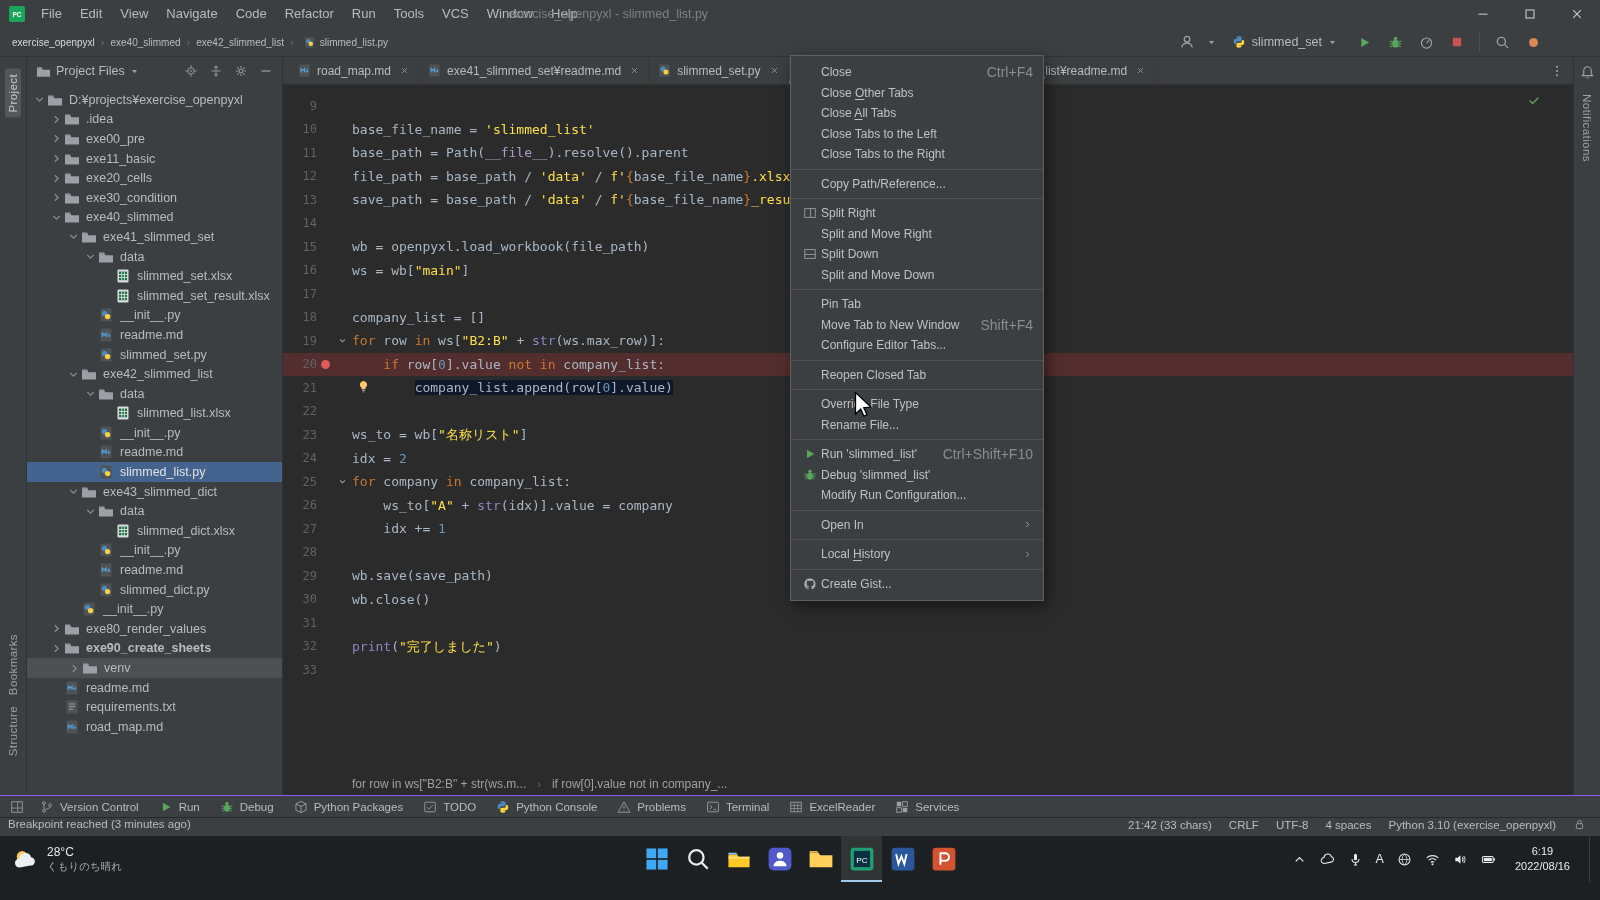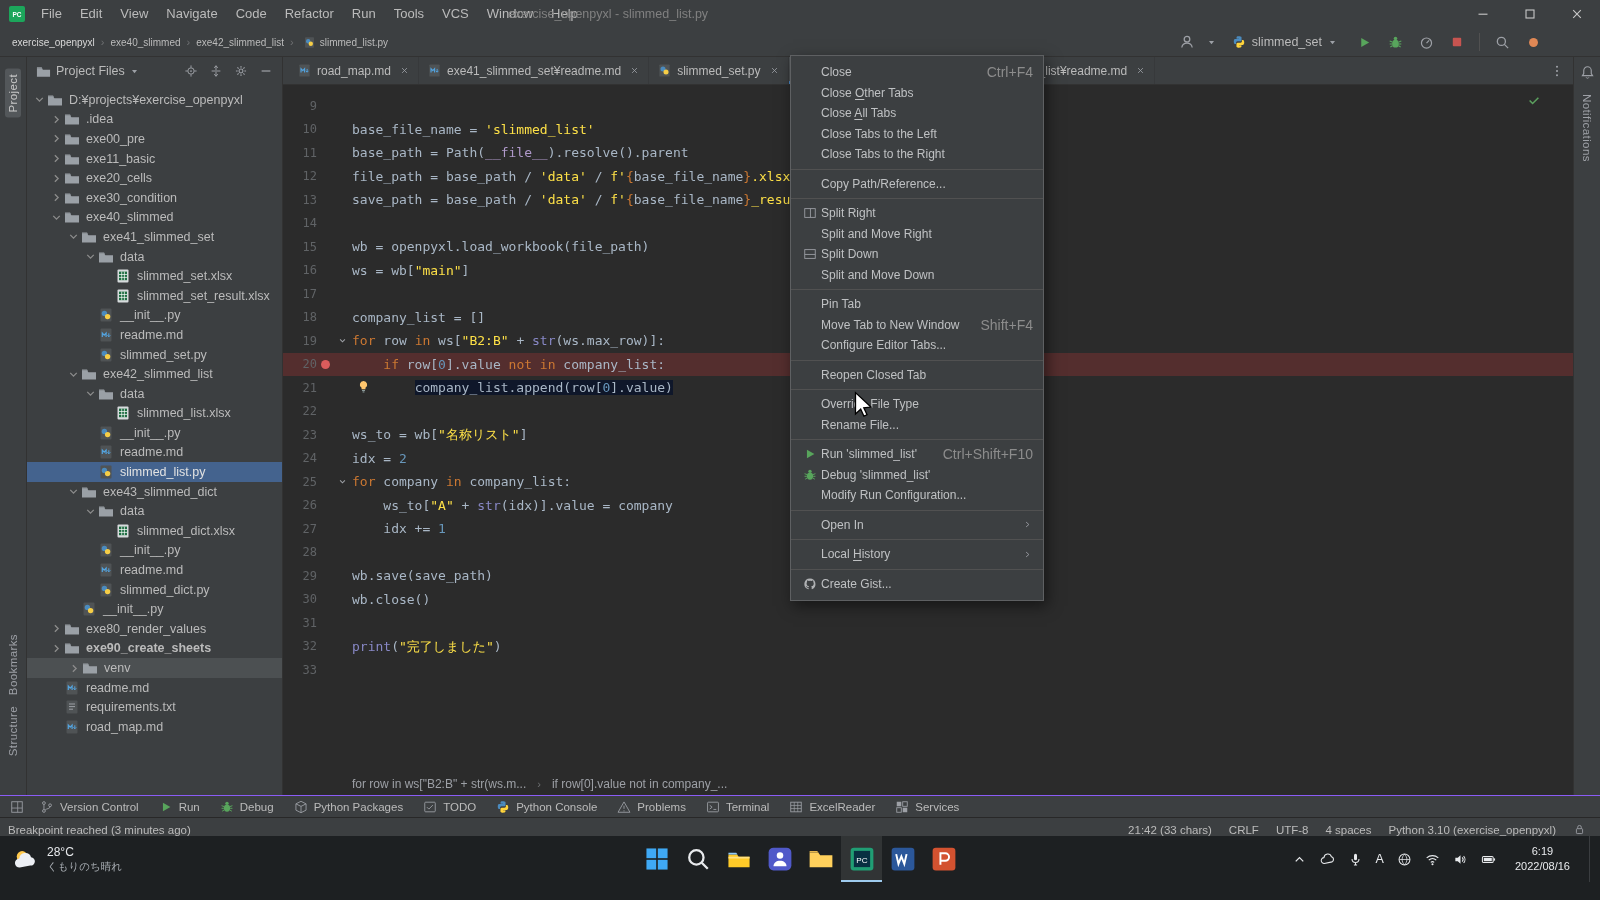--- a/index.html
+++ b/index.html
@@ -54,21 +54,21 @@
 .gmark{width:17px;flex:none;display:flex;justify-content:center}
 .gfold{width:16px;flex:none;display:flex;justify-content:center}
 .gcode{position:relative;white-space:pre;font-family:"DejaVu Sans Mono","Liberation Mono",monospace;font-size:13px;padding-left:2px;flex:1;line-height:23.5px}
 .bulb{position:absolute;left:6px;top:3px}
 .c-d{color:#A9B7C6}.c-k{color:#CC7832}.c-s{color:#fde047}.c-n{color:#6897BB}.c-b{color:#8888C6}.c-u{color:#B09ACB}
 .selseg{background:#0f172a}
 .crumbbar{position:absolute;left:0;right:0;bottom:0;height:23px;display:flex;align-items:center;padding-left:69px;font-size:12px;color:#9DA0A6;gap:7px;background:#2B2B2B}
 .check-widget{position:absolute;right:32px;top:36px}
 .toolwinbar{position:absolute;left:0;right:0;top:795px;height:22px;background:#3C3F41;border-top:1px solid #8b5cf6;display:flex;align-items:center;padding:0 6px;z-index:4}
 .twb-item{display:flex;align-items:center;gap:6px;font-size:11.5px;color:#BBB;padding:0 10px;height:100%}
-.statusbar{position:absolute;left:0;right:0;top:817px;height:19px;background:#3C3F41;border-top:1px solid #282828;display:flex;align-items:flex-end;font-size:11.5px;color:#BBB;padding:0 14px 0 8px;z-index:4}
+.statusbar{position:absolute;left:0;right:0;top:817px;height:19px;background:#3C3F41;border-top:1px solid #282828;display:flex;align-items:flex-start;font-size:11.5px;color:#BBB;padding:0 14px 0 8px;z-index:4}
 .sb-right{margin-left:auto;display:flex;align-items:center;gap:17px}
 .taskbar{position:absolute;left:0;right:0;top:836px;height:77px;background:#1D2022;z-index:6}
 .tb-inner{position:relative;width:100%;height:46px;display:flex;align-items:center}
 .tb-weather{display:flex;align-items:center;gap:8px;padding:0 12px;height:100%}
 .tb-wtxt .t1{font-size:12px;color:#E8EAED}
 .tb-wtxt .t2{font-size:10.5px;color:#A8ADB3;margin-top:1px}
 .tb-apps{position:absolute;left:50%;transform:translateX(-50%);display:flex;height:100%}
 .tb-app{width:41px;height:100%;display:flex;align-items:center;justify-content:center}
 .tb-app.active{background:rgba(255,255,255,.09);box-shadow:inset 0 -2px 0 #9ECBEE}
 .tb-tray{position:absolute;right:0;top:0;height:100%;display:flex;align-items:center;gap:13px;padding-right:6px}

